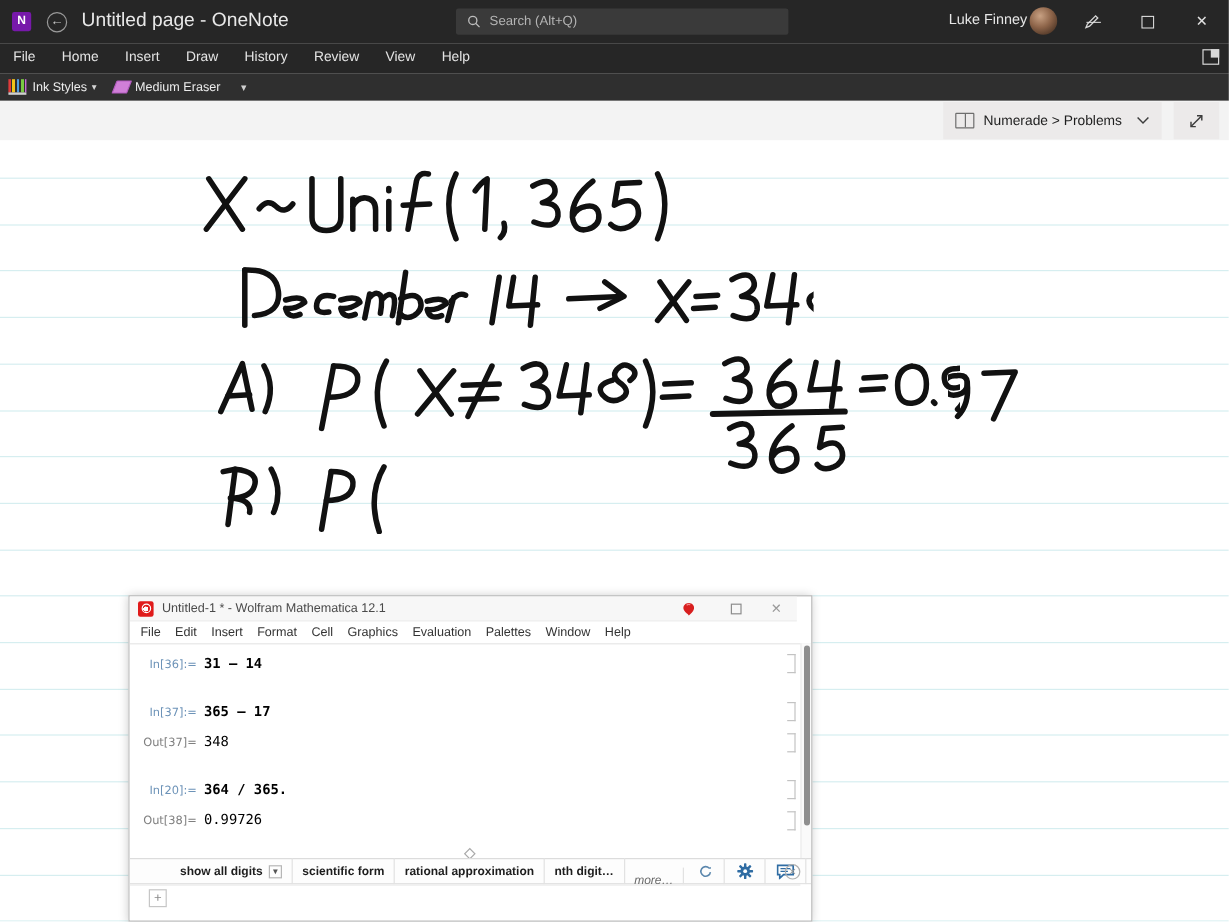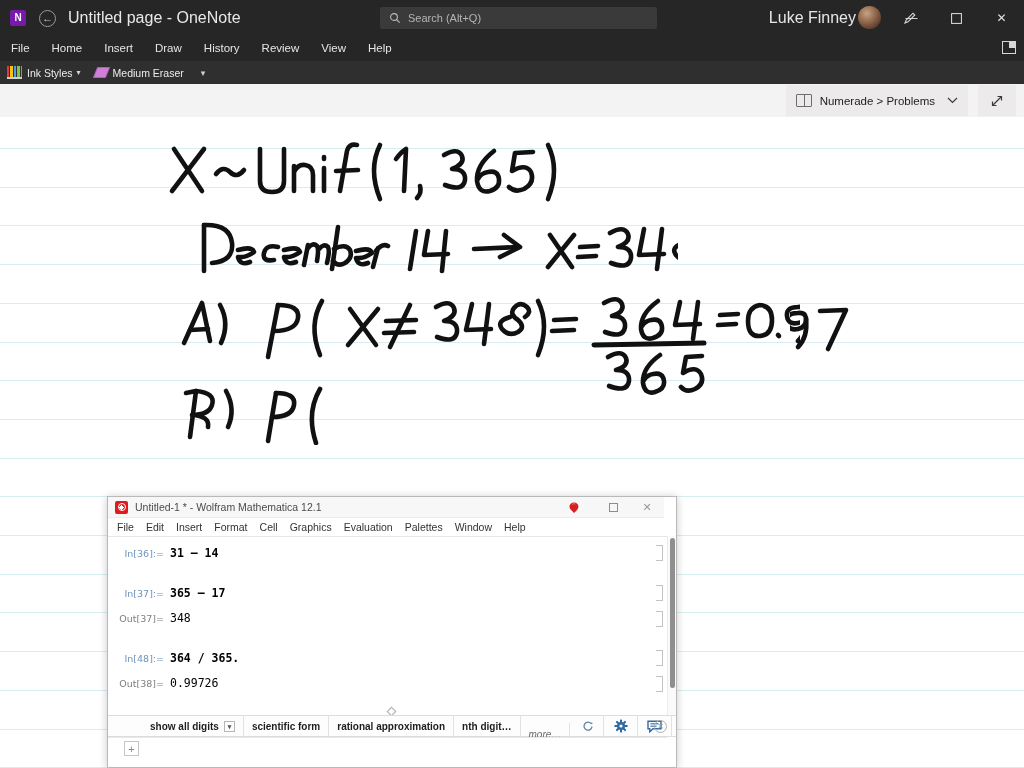--- a/index.html
+++ b/index.html
@@ -41,21 +41,21 @@
     background: #3a3a3a; border-radius: 2px;
     display: flex; align-items: center;
   }
   .on-search .mag {
     margin-left: 9px; width: 12px; height: 12px;
     color: #bdbdbd; font-size: 11px; line-height: 12px;
   }
   .on-search-txt { margin-left: 7px; color: #b4b4b4; font-size: 11px; }
   .on-acct {
     position: absolute; right: 168px; top: 9px;
-    color: #e6e6e6; font-size: 16px; white-space: nowrap;
+    color: #e6e6e6; font-size: 12px; white-space: nowrap;
   }
   .on-avatar {
     position: absolute; right: 143px; top: 6px;
     width: 23px; height: 23px; border-radius: 50%;
     background: radial-gradient(circle at 38% 32%, #c8a183 0%, #8d6449 45%, #4a3324 85%);
     overflow: hidden;
   }
   .on-pen {
     position: absolute; right: 106px; top: 10px;
     width: 16px; height: 16px; color: #d8d8d8; font-size: 14px; line-height: 16px;
@@ -598,21 +598,21 @@
       </div>
       <div class="cellrow" style="padding-top:8px;">
         <span class="lbl out">Out[37]=</span>
         <span class="expr out">348</span>
         <span class="bracket" style="top:8px; height:16px;"></span>
       </div>
     </div>
 
     <div class="cellgroup" style="padding-top:20px;">
       <div class="cellrow">
-        <span class="lbl">In[48]:=</span>
+        <span class="lbl">In[20]:=</span>
         <span class="expr">364 / 365.</span>
         <span class="bracket" style="top:2px; height:16px;"></span>
       </div>
       <div class="cellrow" style="padding-top:8px;">
         <span class="lbl out">Out[38]=</span>
         <span class="expr out">0.99726</span>
         <span class="bracket" style="top:8px; height:16px;"></span>
       </div>
     </div>
   </div>

